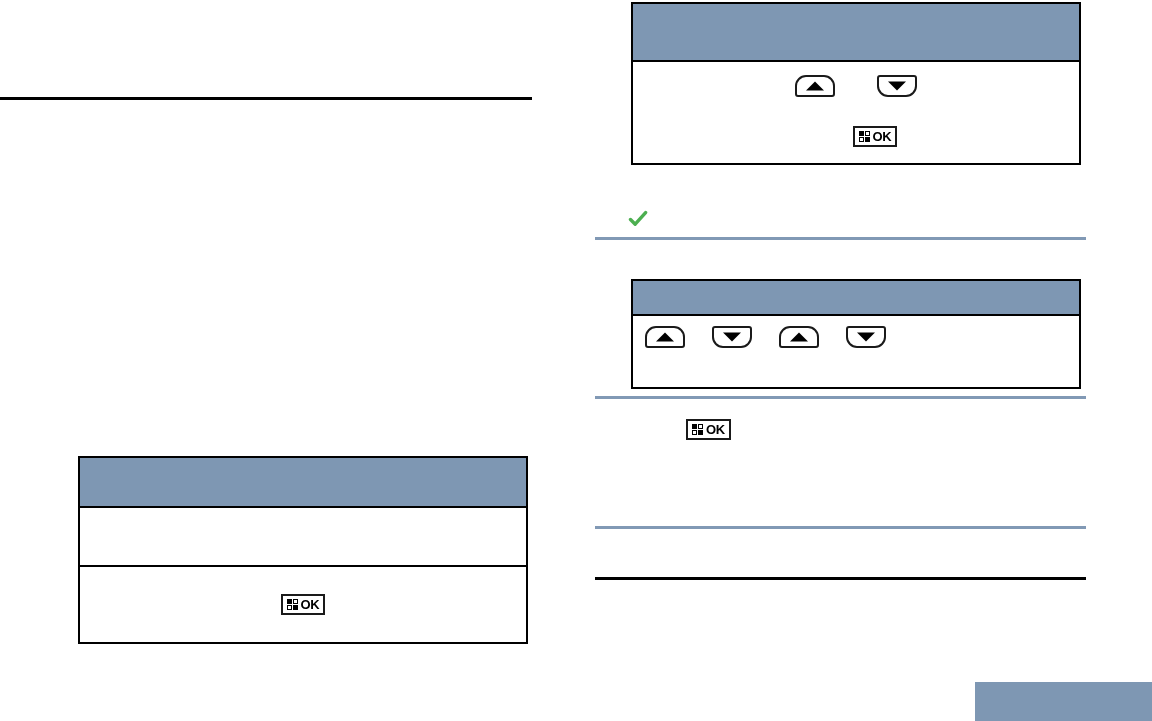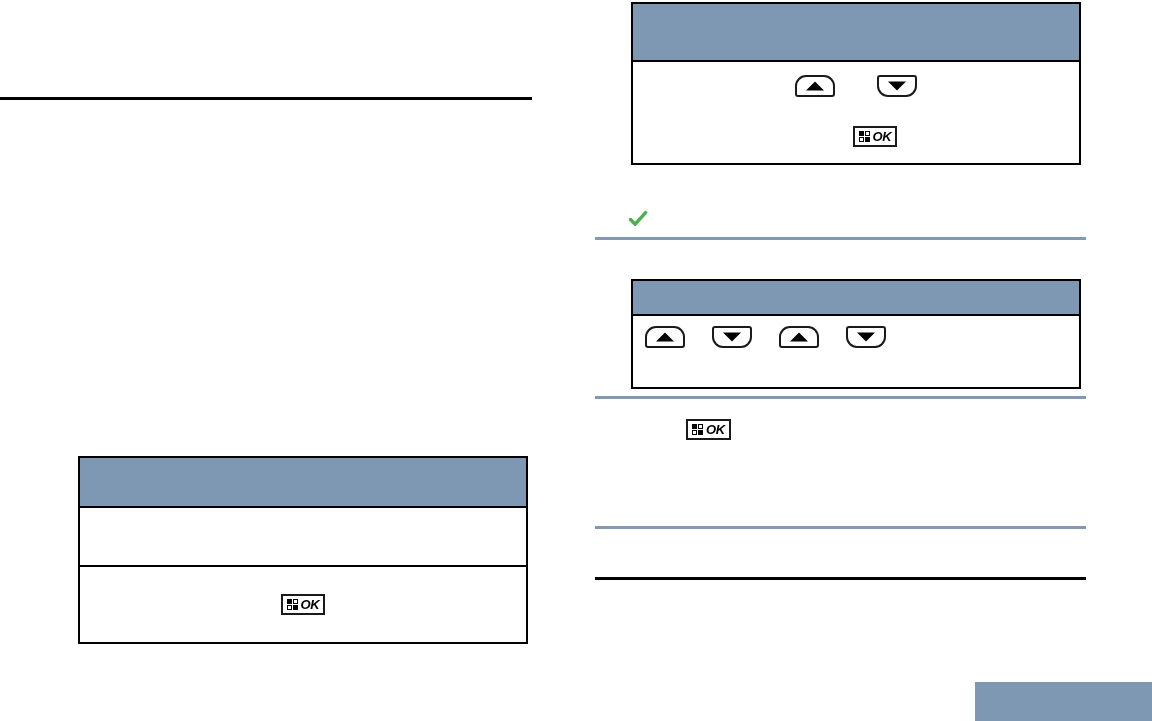--- a/index.html
+++ b/index.html
@@ -124,21 +124,20 @@
   }
   .okbtn .grid i { background: #000000; display: block; }
   .okbtn .grid i.hollow { background: #ffffff; box-shadow: inset 0 0 0 1px #000; }
   .okbtn .oktext {
     font-family: "Liberation Sans", sans-serif;
     font-size: 13px;
     font-weight: bold;
     letter-spacing: -0.3px;
     line-height: 1;
     color: #000000;
-    font-style: italic;
   }
 
   
   .checkmark {
     position: absolute;
     width: 20px;
     height: 20px;
   }
 
   

